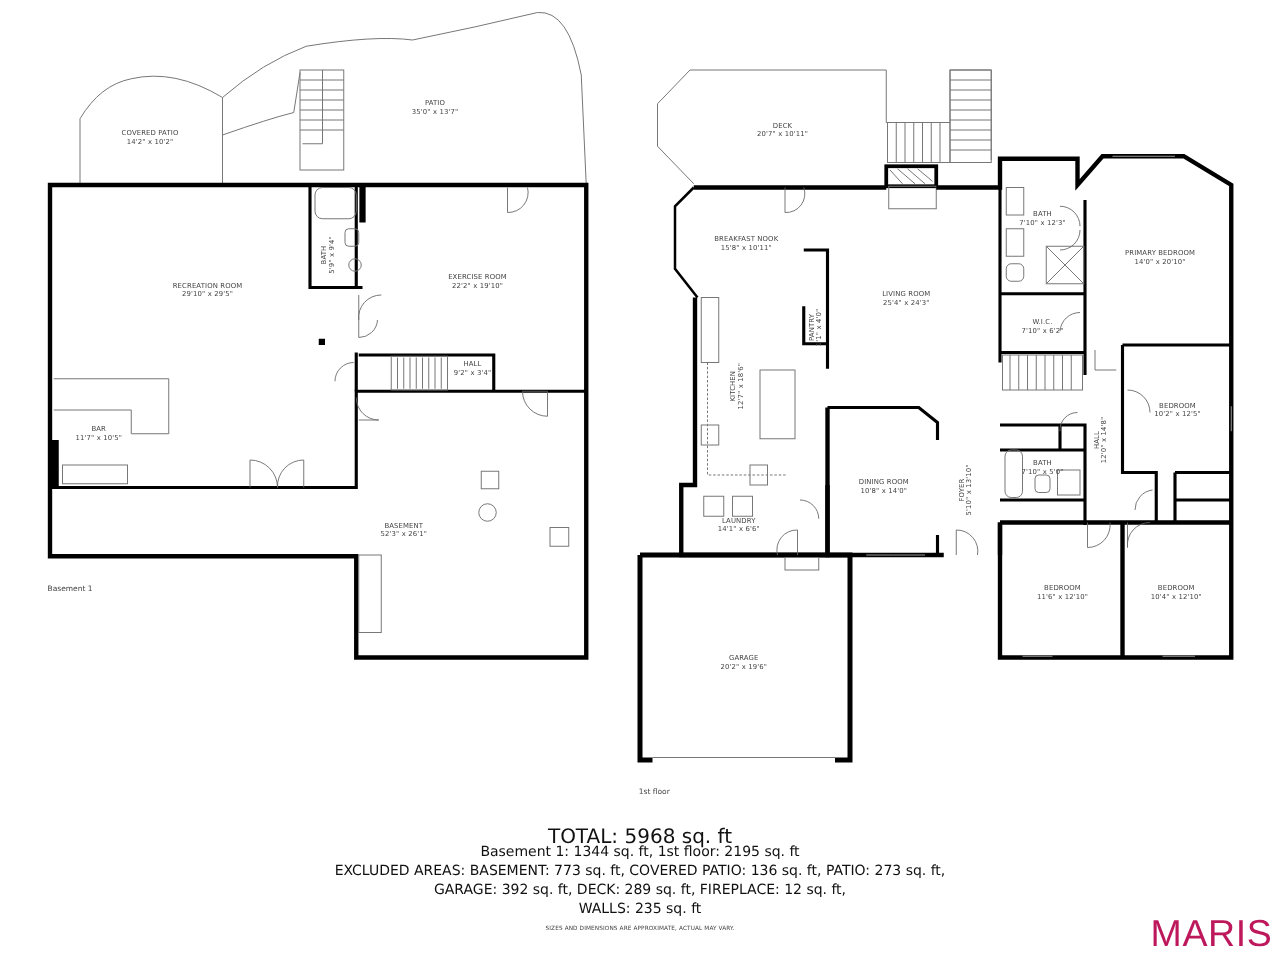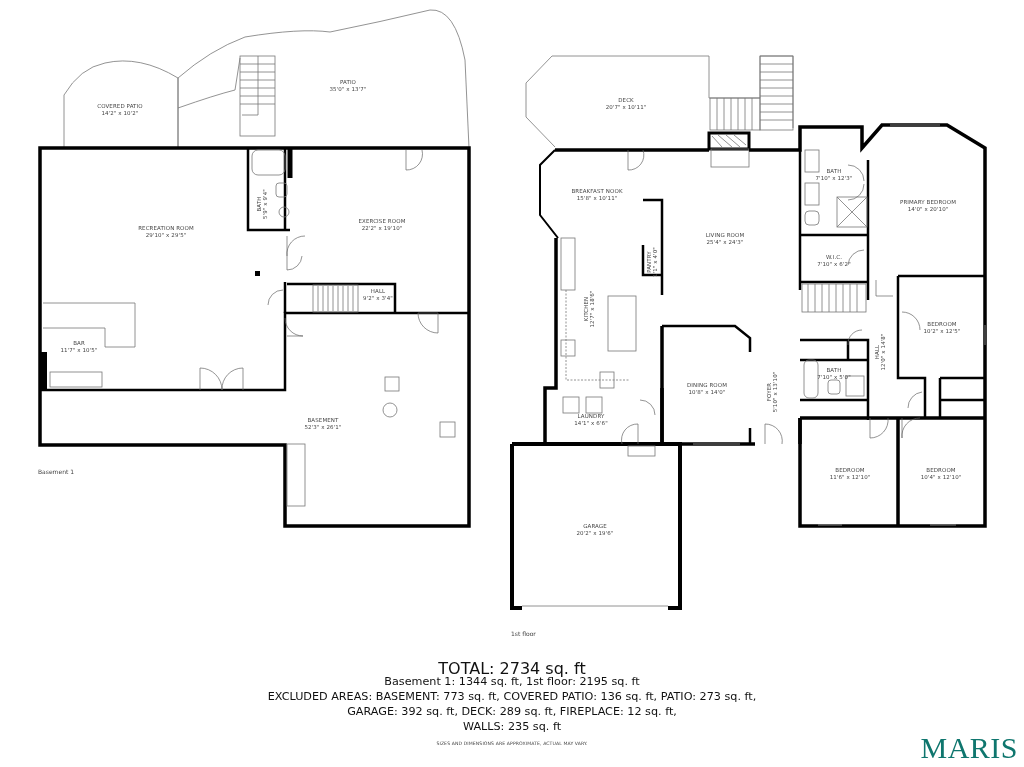--- a/index.html
+++ b/index.html
@@ -3,21 +3,21 @@
 <meta charset="utf-8">
 <style>
   html, body { margin:0; padding:0; background:#ffffff; }
   body { width:1024px; height:767px; position:relative; overflow:hidden; font-family:"DejaVu Sans", sans-serif; color:#333; }
   #plan { position:absolute; left:0; top:0; width:1024px; height:767px; }
   .room-label { font-family:"DejaVu Sans", sans-serif; font-size:5.5px; fill:#444; text-anchor:middle; letter-spacing:0.1px; }
   .floor-label { position:absolute; font-size:6px; color:#444; }
   .summary { position:absolute; left:0; width:1024px; text-align:center; color:#111; font-family:"DejaVu Sans", sans-serif; }
   .summary-line { font-size:11.2px; line-height:15px; }
   .disclaimer { position:absolute; top:741px; left:0; width:1024px; text-align:center; font-size:4.6px; color:#444; letter-spacing:0.1px; }
-  .watermark { position:absolute; right:6px; top:731px; font-family:Liberation Serif, serif; font-size:30px; color:#0f766e; letter-spacing:0.5px; }
+  .watermark { position:absolute; right:6px; top:731px; font-family:Liberation Sans, sans-serif; font-size:30px; color:#be185d; letter-spacing:0.5px; }
   .wall { stroke:#000; fill:none; }
   .thin { stroke:#777; fill:none; stroke-width:0.8; }
   .door { stroke:#666; fill:none; stroke-width:0.7; }
 </style>
 </head>
 <body>
 
 <svg id="plan" viewBox="0 0 1024 767" xmlns="http://www.w3.org/2000/svg">
 
   <g>
@@ -208,19 +208,19 @@
     <text class="room-label" x="591" y="418"><tspan>LAUNDRY</tspan><tspan x="591" dy="7">14'1" x 6'6"</tspan></text>
     <text class="room-label" x="850" y="472"><tspan>BEDROOM</tspan><tspan x="850" dy="7">11'6" x 12'10"</tspan></text>
     <text class="room-label" x="941" y="472"><tspan>BEDROOM</tspan><tspan x="941" dy="7">10'4" x 12'10"</tspan></text>
     <text class="room-label" x="595" y="528"><tspan>GARAGE</tspan><tspan x="595" dy="7">20'2" x 19'6"</tspan></text>
   </g>
 </svg>
 
 <div class="floor-label" style="left:38px; top:468px;">Basement 1</div>
 <div class="floor-label" style="left:511px; top:630px;">1st floor</div>
 
-<div class="summary total" style="top:659px;">TOTAL: 2734 sq. ft</div>
+<div class="summary total" style="top:659px;">TOTAL: 5968 sq. ft</div>
 <div class="summary summary-line" style="top:674px;text-align:center;">Basement 1: 1344 sq. ft, 1st floor: 2195 sq. ft</div>
 <div class="summary summary-line" style="top:689px;">EXCLUDED AREAS: BASEMENT: 773 sq. ft, COVERED PATIO: 136 sq. ft, PATIO: 273 sq. ft,</div>
 <div class="summary summary-line" style="top:704px;">GARAGE: 392 sq. ft, DECK: 289 sq. ft, FIREPLACE: 12 sq. ft,</div>
 <div class="summary summary-line" style="top:719px;text-align:center;">WALLS: 235 sq. ft</div>
 <div class="disclaimer">SIZES AND DIMENSIONS ARE APPROXIMATE, ACTUAL MAY VARY.</div>
 <div class="watermark">MARIS</div>
 
 </body></html>

